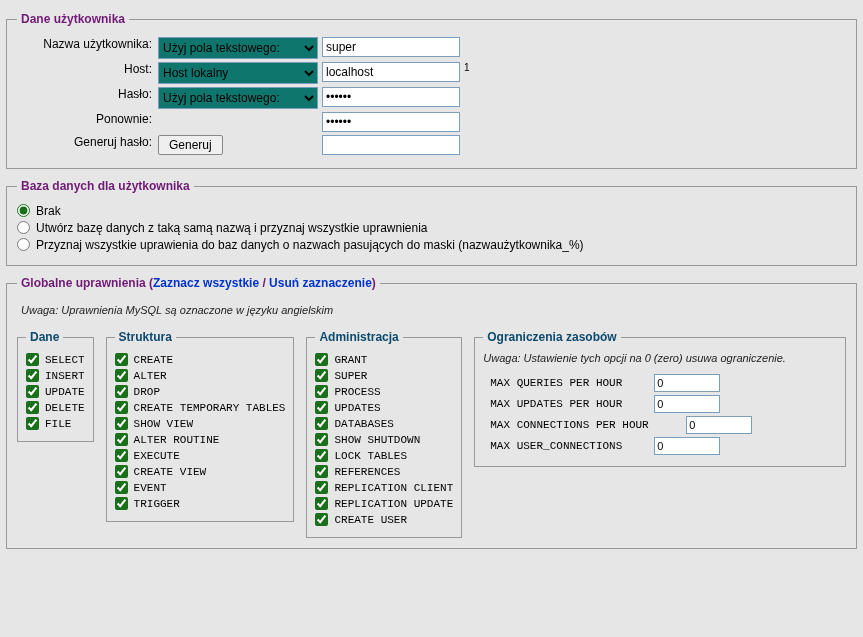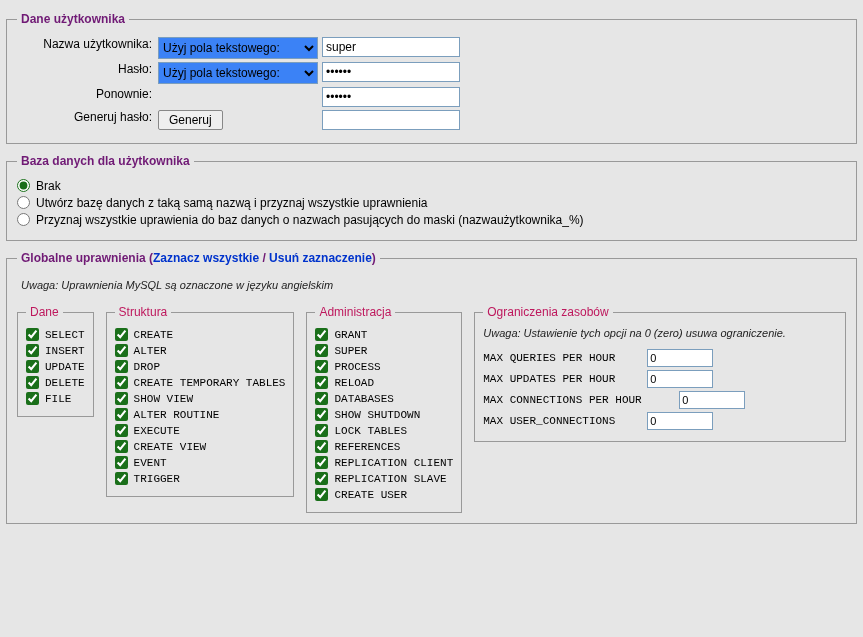--- a/index.html
+++ b/index.html
@@ -28,21 +28,21 @@
   .form-label {
     width: 135px;
     text-align: right;
     padding-right: 6px;
   }
   select.sel {
     width: 160px;
     height: 22px;
     font-size: 12px;
     border: 1px solid #7b9ebd;
-    background: #3b82f6;
+    background: #0f766e;
   }
   input.tx {
     width: 130px;
     height: 18px;
     font-size: 12px;
     border: 1px solid #7b9ebd;
     padding: 0 3px;
     margin-left: 4px;
     background: #fff;
   }
@@ -65,34 +65,34 @@
   .note2 { font-style: italic; font-size: 11px; margin: 2px 0 10px 0; color: #222;}
   .priv-cols {
     display: flex;
     gap: 12px;
     align-items: flex-start;
   }
   .priv-cols fieldset {
     margin: 0;
     padding: 6px 8px 8px 8px;
   }
-  .priv-cols fieldset legend { font-weight: normal; color:#be185d;margin-top:9px;}
+  .priv-cols fieldset legend { font-weight: bold; color:#0c4a6e;margin-top:9px;}
   .chk-row {
     display: flex;
     align-items: center;
     margin: 3px 0;
   }
   .chk-row span {
     font-family: "Courier New", monospace;
     font-size: 11px;
   }
   .res-row {
     display: flex;
     align-items: center;
-    margin: 3px 0;
+    margin: 3px 7px;
     gap: 6px;
   }
   .res-row span.mono {
     font-family: "Courier New", monospace;
     font-size: 11px;
     white-space: nowrap;
   }
   .res-row.r1 span.mono{width:158px}
   .res-row.r2 span.mono{width:158px}
   .res-row.r3 span.mono{width:190px}
@@ -109,20 +109,28 @@
   <legend class="legend-plain">Dane użytkownika</legend>
 
   <div class="form-row">
     <div class="form-label">Nazwa użytkownika:</div>
     <select class="sel">
       <option>Użyj pola tekstowego:</option>
     </select>
     <input class="tx" type="text" value="super" style="">
   </div>
 
+  <div class="form-row">
+    <div class="form-label">Host:</div>
+    <select class="sel">
+      <option>Host lokalny</option>
+    </select>
+    <input class="tx tx-host" type="text" value="localhost" style="">
+    <span class="sup">1</span>
+  </div>
 
   <div class="form-row">
     <div class="form-label">Hasło:</div>
     <select class="sel">
       <option>Użyj pola tekstowego:</option>
     </select>
     <input class="tx" type="text" value="••••••" style="">
   </div>
 
   <div class="form-row">
@@ -249,21 +257,21 @@
           <label class="chk-row">
             <input type="checkbox" checked="" style="">
             <span>SUPER</span>
           </label>
           <label class="chk-row">
             <input type="checkbox" checked="" style="">
             <span>PROCESS</span>
           </label>
           <label class="chk-row">
             <input type="checkbox" checked="" style="">
-            <span>RELOAD</span>
+            <span>UPDATES</span>
           </label>
           <label class="chk-row">
             <input type="checkbox" checked="" style="">
             <span>DATABASES</span>
           </label>
           <label class="chk-row">
             <input type="checkbox" checked="" style="">
             <span>SHOW SHUTDOWN</span>
           </label>
           <label class="chk-row">
@@ -273,21 +281,21 @@
           <label class="chk-row">
             <input type="checkbox" checked="" style="">
             <span>REFERENCES</span>
           </label>
           <label class="chk-row">
             <input type="checkbox" checked="" style="">
             <span>REPLICATION CLIENT</span>
           </label>
           <label class="chk-row">
             <input type="checkbox" checked="" style="">
-            <span>REPLICATION SLAVE</span>
+            <span>REPLICATION UPDATE</span>
           </label>
           <label class="chk-row">
             <input type="checkbox" checked="" style="">
             <span>CREATE USER</span>
           </label>
         </div>
     </fieldset>
 
     <fieldset style="flex:1">
       <legend>Ograniczenia zasobów</legend>

